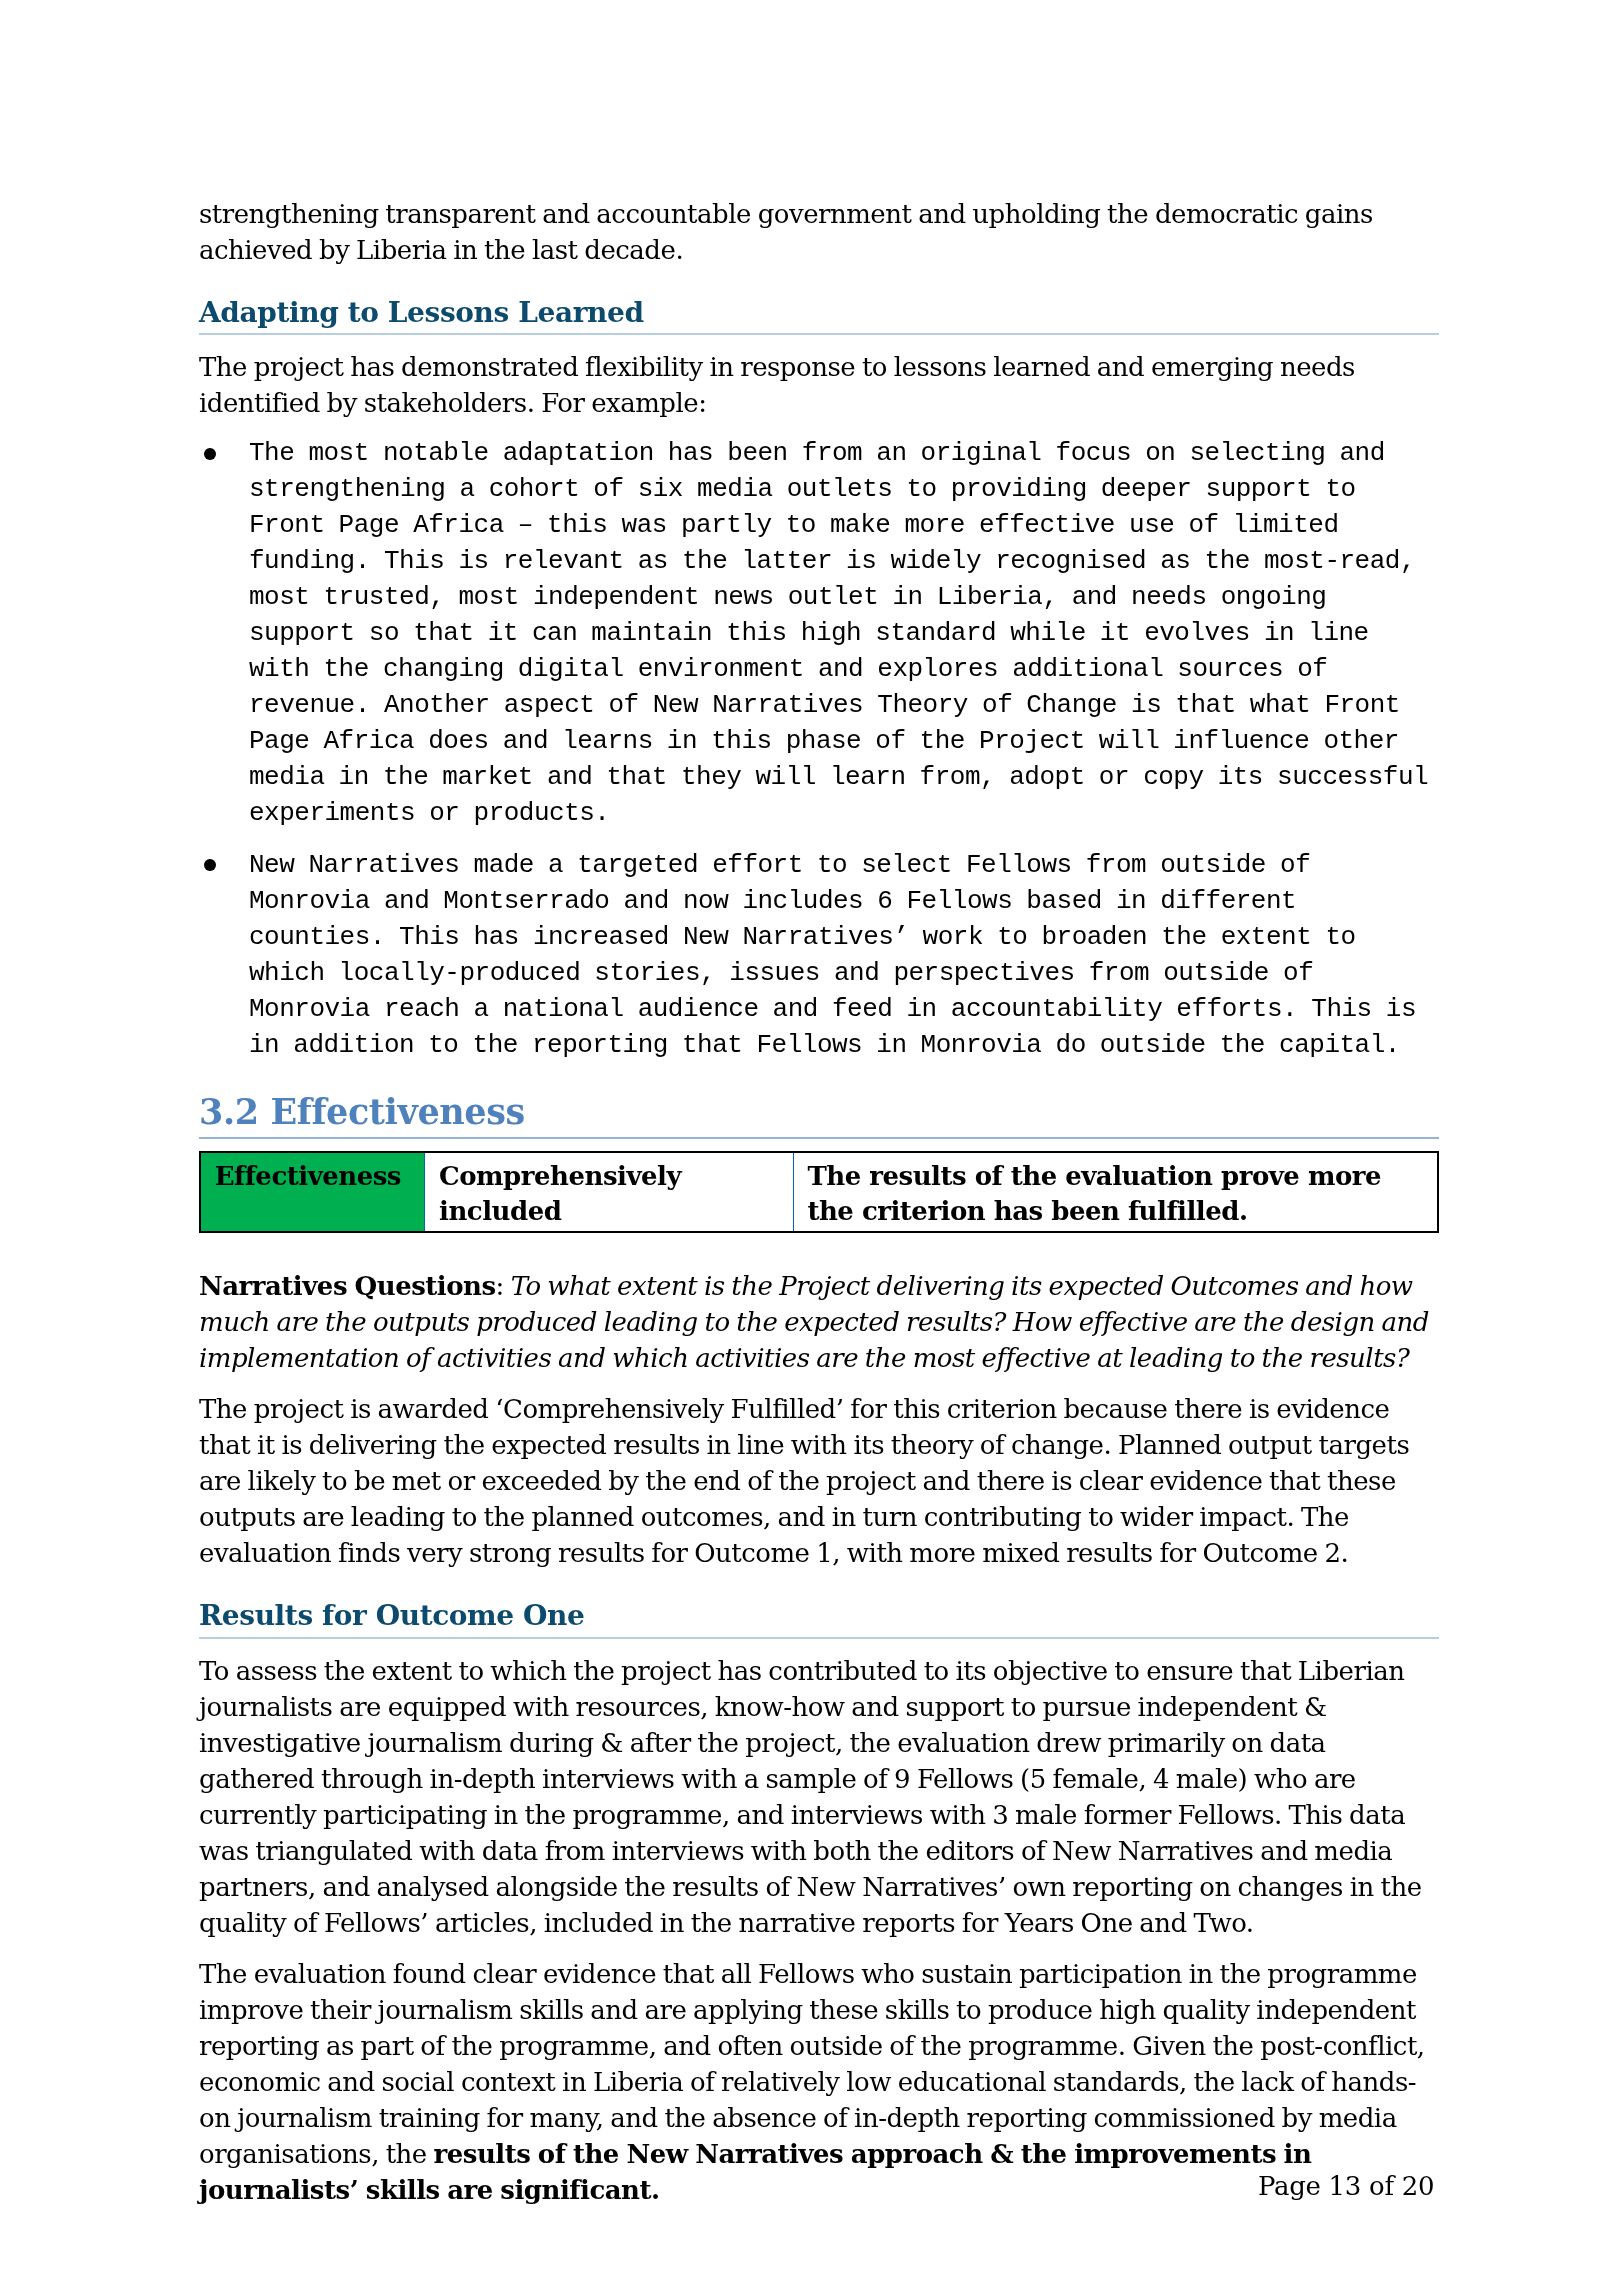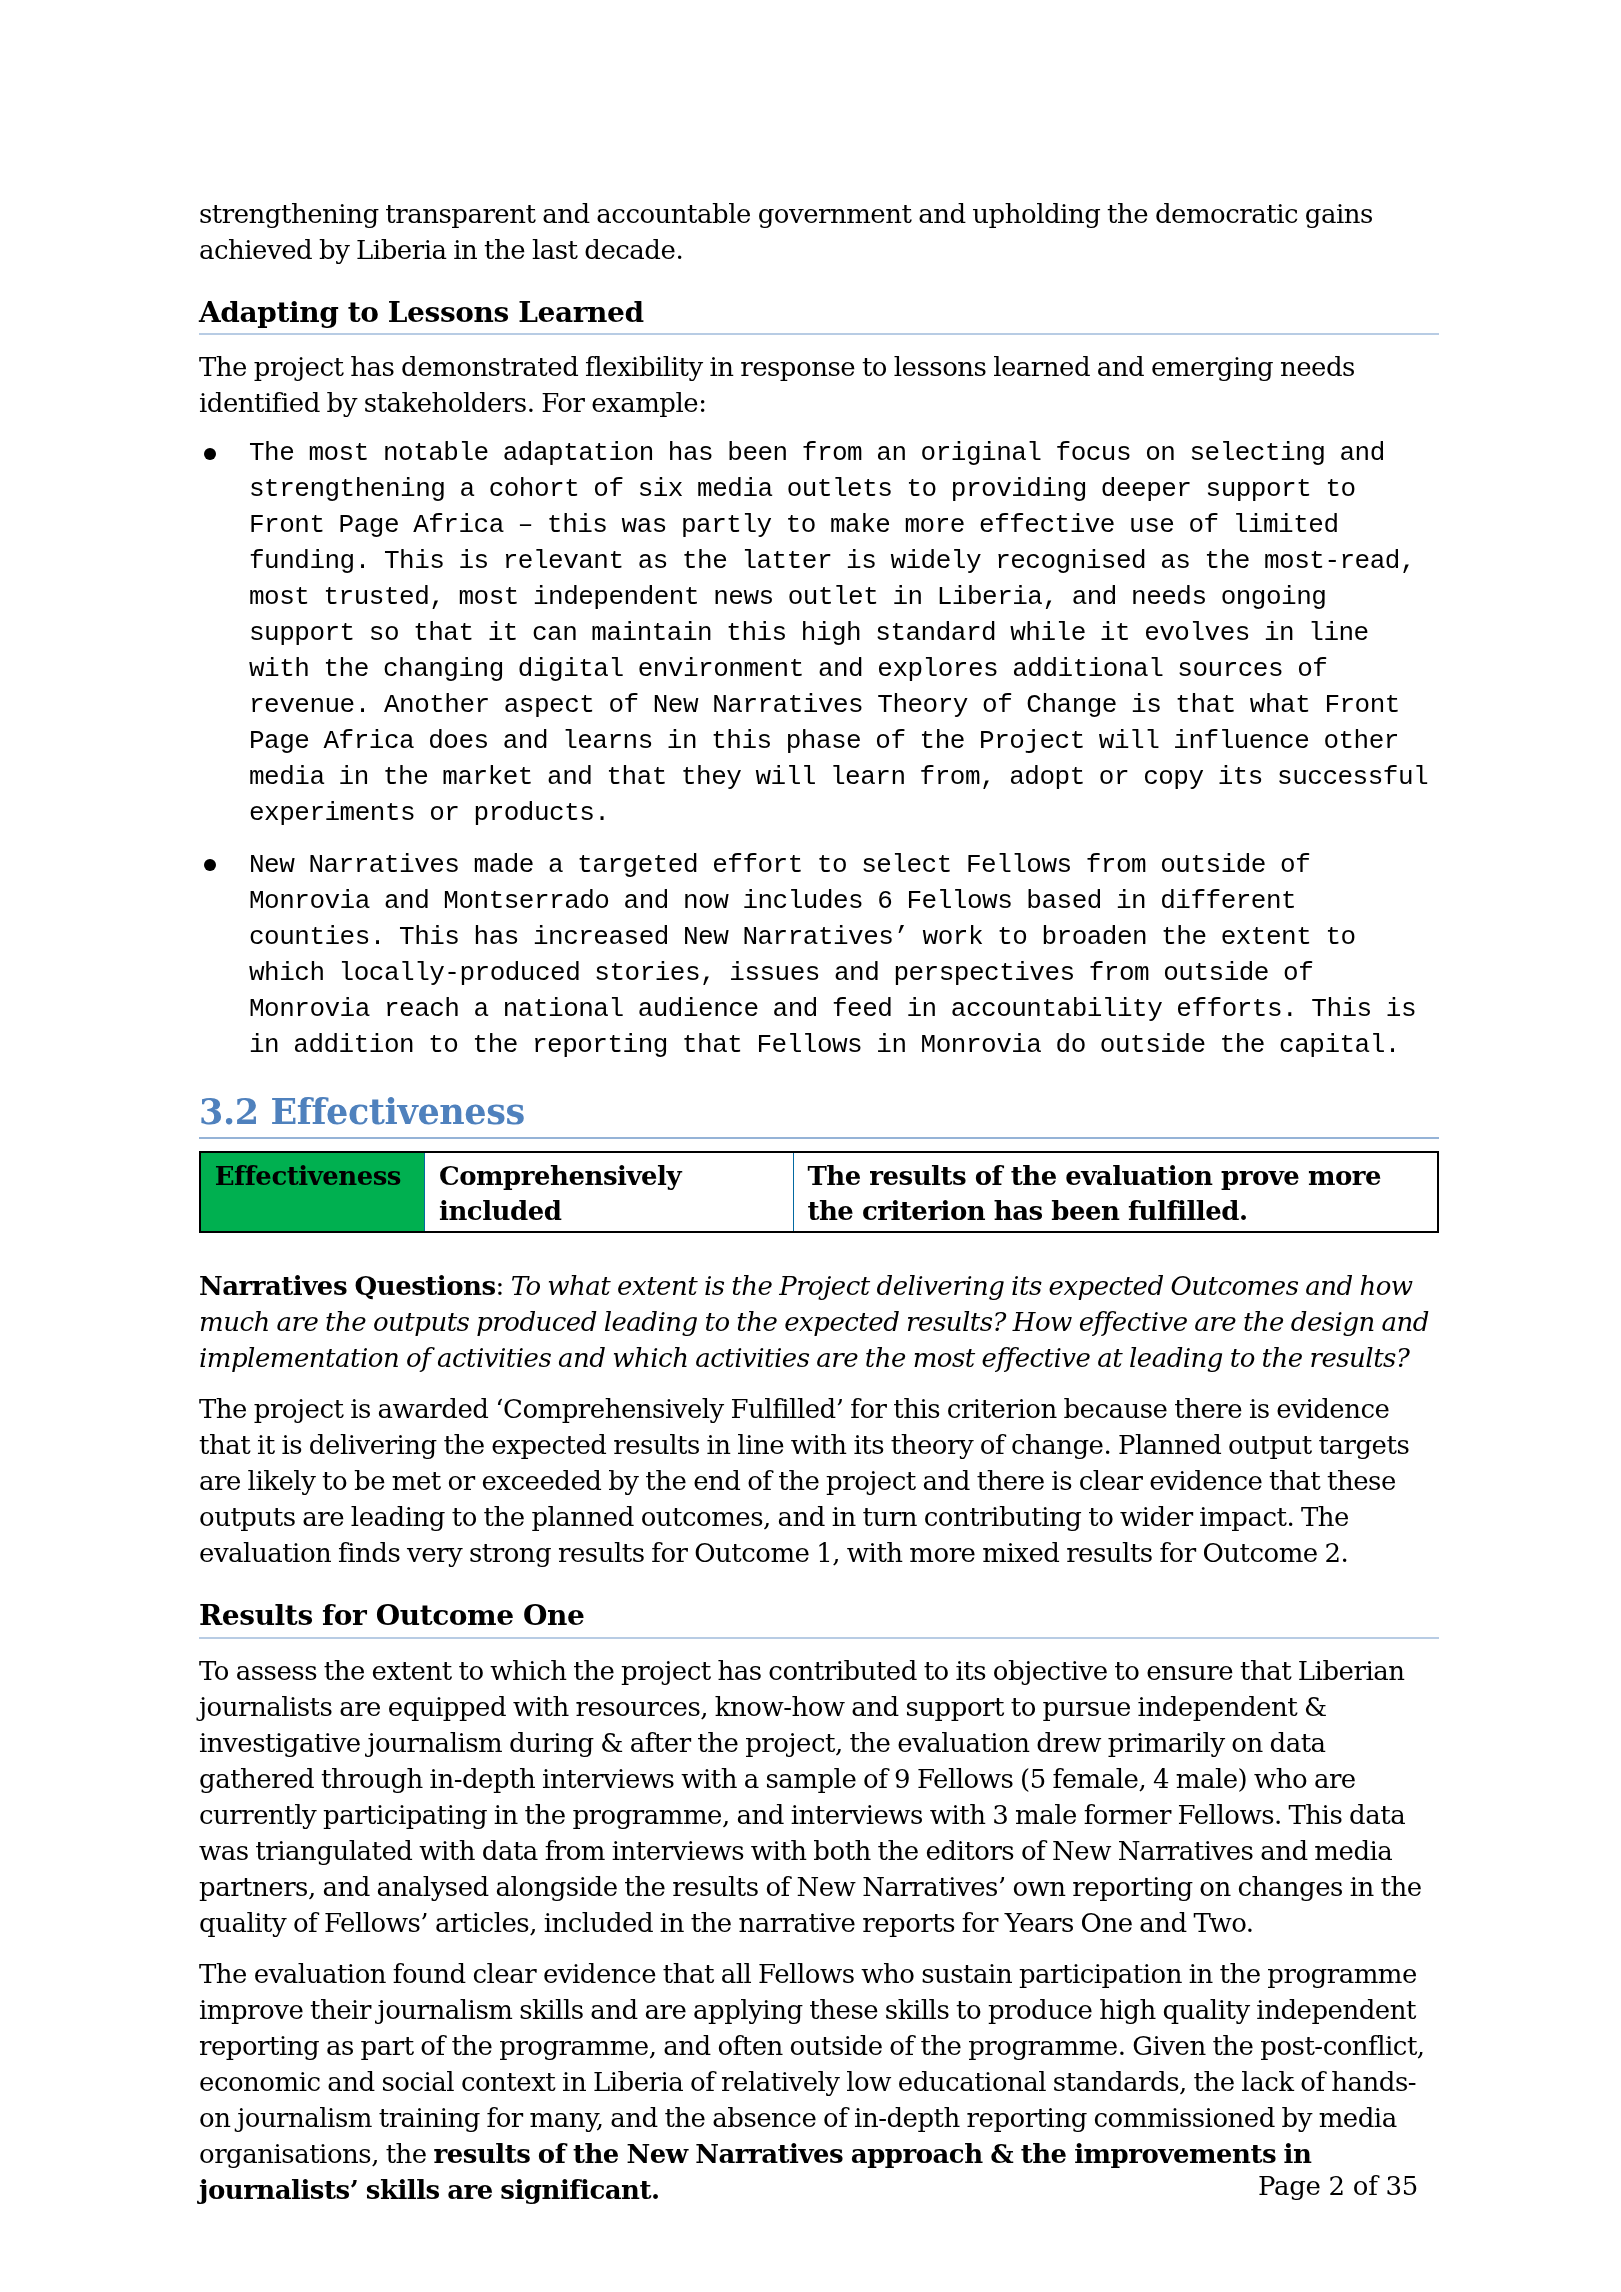--- a/index.html
+++ b/index.html
@@ -1,19 +1,19 @@
 <!DOCTYPE html>
 <html><head>
 <meta charset="utf-8">
 <style>
   html, body { margin:0; padding:0; background:#ffffff; }
   body { width:1621px; height:2293px; position:relative; font-family:"DejaVu Serif", serif; color:#000; }
   .page { position:absolute; left:199px; top:196px; width:1240px; }
   p { margin:0; font-size:26px; line-height:36px; letter-spacing:-0.5px; word-spacing:-1px; }
-  .h2 { color:#000000; font-weight:bold; font-size:28px; line-height:37px; margin:0; padding-bottom:2.9px; border-bottom:2px solid #b8cce4; letter-spacing:-0.4px; }
+  .h2 { color:#0c4a6e; font-weight:bold; font-size:28px; line-height:37px; margin:0; padding-bottom:2.9px; border-bottom:2px solid #b8cce4; letter-spacing:-0.4px; }
   .h1 { color:#4f81bd; font-weight:bold; font-size:35px; line-height:43px; margin:0; padding-bottom:3.9px; border-bottom:2px solid #95b3d7; letter-spacing:-0.4px; }
   ul.bullets { list-style:none; margin:0; padding:0; }
   ul.bullets li { position:relative; padding-left:50px; font-size:26px; line-height:36px; letter-spacing:-0.5px; word-spacing:-1px; }
   ul.bullets li .dot { position:absolute; left:4.9px; top:12.7px; width:11.8px; height:11.8px; border-radius:50%; background:#000; }
   table.crit { border-collapse:collapse; width:100%; }
   table.crit td { border:2px solid #0369a1; border-width:1px 1px; padding:5.9px 13.7px 2px 13.7px; font-weight:bold; font-size:26px; line-height:35px; vertical-align:top; letter-spacing:-0.5px; }
   table.crit { border:2.9px solid #000; }
   table.crit td.rating { background:#00b050; width:196px; padding-left:13.7px; }
   table.crit td.c2 { width:340px; }
   .eval-label { font-weight:bold; font-style:normal; }
@@ -64,14 +64,14 @@
   <div style="margin-top:25.5px;">
     <h2 class="h2">Results for Outcome One</h2>
     <p style="margin-top:13.7px;">To assess the extent to which the project has contributed to its objective to ensure that Liberian journalists are equipped with resources, know-how and support to pursue independent &amp; investigative journalism during &amp; after the project, the evaluation drew primarily on data gathered through in-depth interviews with a sample of 9 Fellows (5 female, 4 male) who are currently participating in the programme, and interviews with 3 male former Fellows. This data was triangulated with data from interviews with both the editors of New Narratives and media partners, and analysed alongside the results of New Narratives’ own reporting on changes in the quality of Fellows’ articles, included in the narrative reports for Years One and Two.</p>
     <p style="margin-top:15.7px;">
       <span>The evaluation found clear evidence that all Fellows who sustain participation in the programme improve their journalism skills and are applying these skills to produce high quality independent reporting as part of the programme, and often outside of the programme. Given the post-conflict, economic and social context in Liberia of relatively low educational standards, the lack of hands-on journalism training for many, and the absence of in-depth reporting commissioned by media organisations, the </span><b>results of the New Narratives approach &amp; the improvements in journalists’ skills are significant.</b>
     </p>
   </div>
 
 </div>
 
-<div class="footer">Page 2 of 35</div>
+<div class="footer">Page 13 of 20</div>
 
 
 </body></html>

